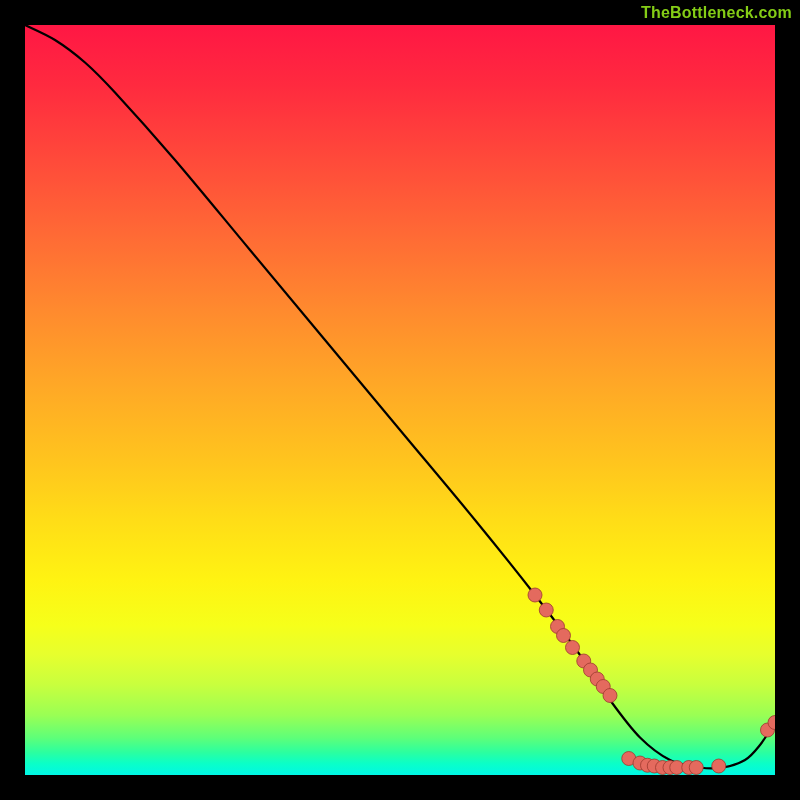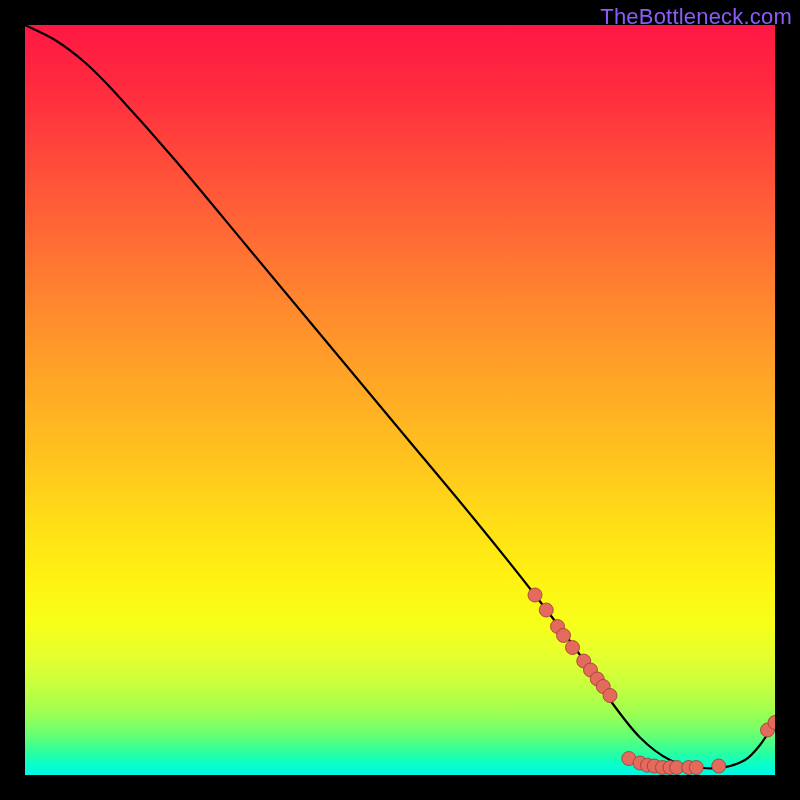--- a/index.html
+++ b/index.html
@@ -45,24 +45,24 @@
       #5fff78 95%,
       #2bffa0 97%,
       #0affc8 98.5%,
       #00f7e6 100%
     );
   }
   .watermark {
     position: absolute;
     top: 4px;
     right: 8px;
-    color: #8b5cf6;
-    font-size: 22px;
+    color: #84cc16;
+    font-size: 16px;
     letter-spacing: 0.2px;
-    font-weight: 400;
+    font-weight: 700;
     user-select: none;
   }
   svg.curve {
     position: absolute;
     inset: 0;
     width: 100%;
     height: 100%;
   }
 </style>
 </head>

